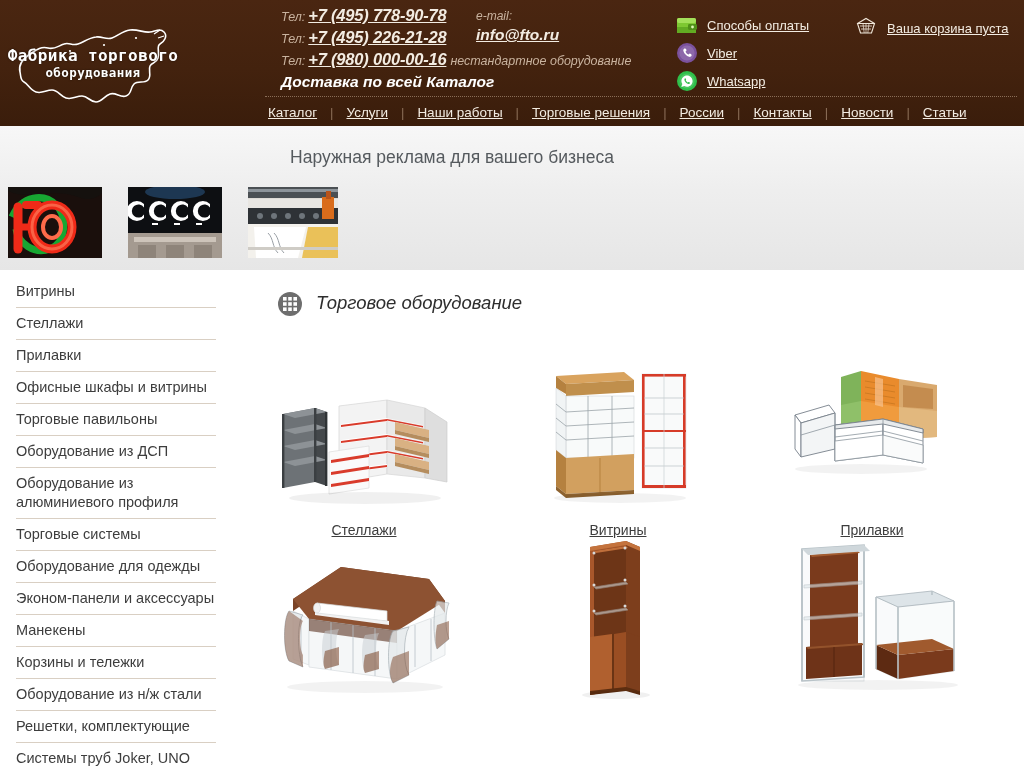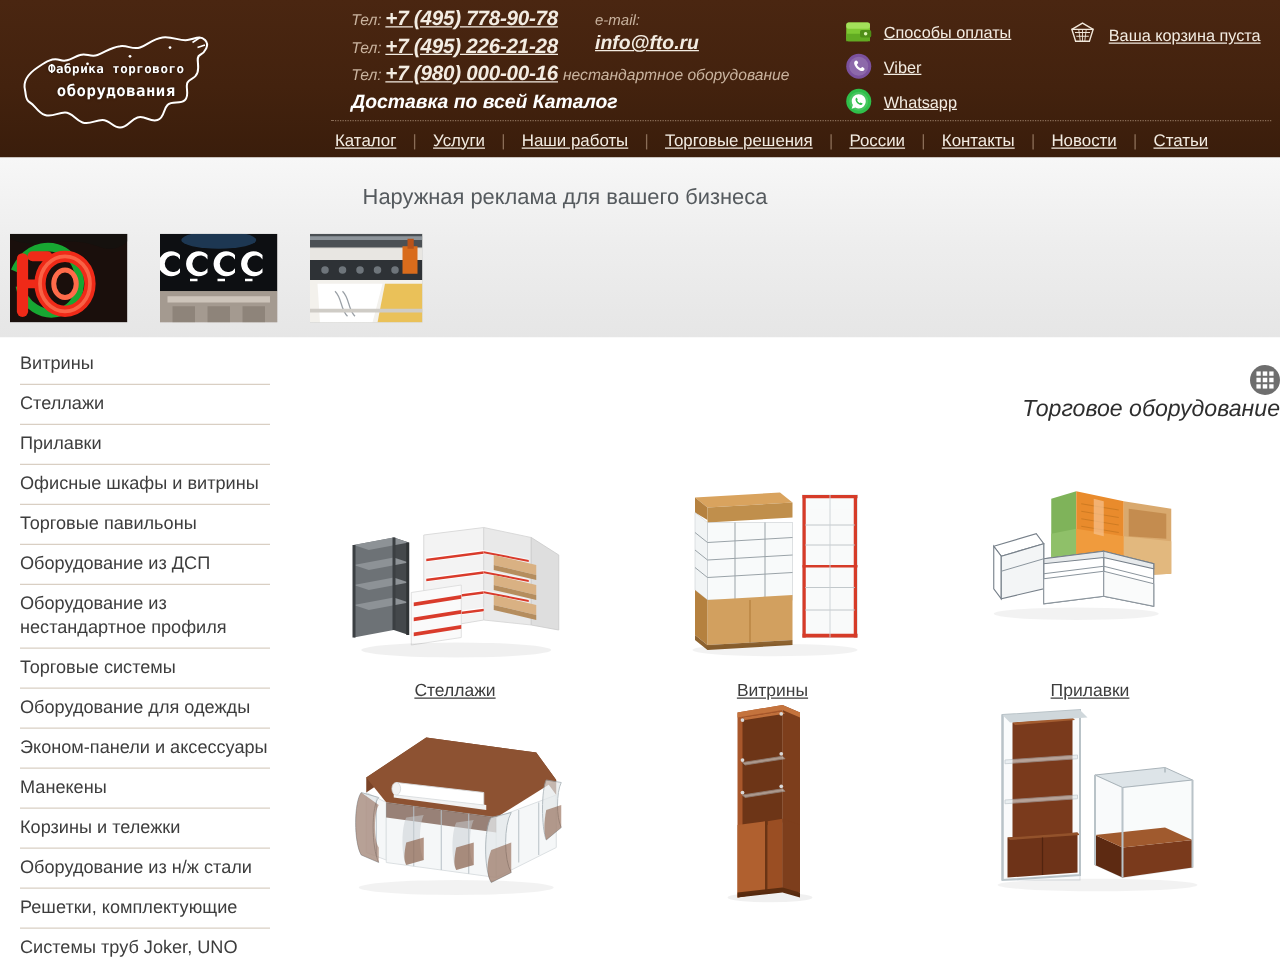--- a/index.html
+++ b/index.html
@@ -29,21 +29,21 @@
   }
   .logo svg { display:block; }
   .logo-text {
     position: absolute; left: 0; top: 0; width: 170px; height: 92px;
     display: flex; flex-direction: column; align-items: center; justify-content: center;
     pointer-events: none;
   }
   .logo-line {
     color: #ffffff;
     font-family: "DejaVu Sans Mono","Liberation Mono", monospace;
-    font-size: 10px; font-weight: 700; letter-spacing: .4px;
+    font-size: 16px; font-weight: 700; letter-spacing: .4px;
     line-height: 17px; white-space: nowrap;
     text-shadow: 0 0 2px rgba(0,0,0,.6);
   }
   .logo-line.l2 { font-size: 12.5px; }
 
   
   .contacts { position: absolute; left: 281px; top: 4px; width: 380px; }
   .crow { height: 22px; line-height: 22px; white-space: nowrap; }
   .clabel {
     color: #c9b39f; font-style: italic; font-size: 12.5px;
@@ -122,21 +122,21 @@
     position: relative; display: block;
     margin: 0 16px 0 16px; padding: 6px 0 6px 0;
     border-bottom: 1px solid #d9cfc3;
     color: #3d3d3d; font-size: 14.5px; line-height: 19px;
     text-decoration: none; font-family: "Liberation Sans", sans-serif;
     max-width: 200px;
   }
 
   
   .main { position: absolute; left: 236px; top: 0; width: 788px; }
-  .section-head { display: flex; align-items: flex-end; margin: 22px 0 0 42px; flex-direction: column; }
+  .section-head { display: flex; align-items: flex-start; margin: 22px 0 0 42px; }
   .sh-icon {
     width: 24px; height: 24px; border-radius: 50%;
     background: #6e6e6e; position: relative; flex: 0 0 24px;
     display:flex; align-items:center; justify-content:center;
   }
   .sh-title {
     margin-left: 14px; color: #2e2e2e; font-size: 18.5px;
     font-style: italic; font-family: "Liberation Sans", sans-serif;
   }
 
@@ -350,21 +350,21 @@
 
   <div class="body-wrap">
 
     <nav class="sidebar">
       <a class="side-item" href="#">Витрины</a>
       <a class="side-item" href="#">Стеллажи</a>
       <a class="side-item" href="#">Прилавки</a>
       <a class="side-item" href="#">Офисные шкафы и витрины</a>
       <a class="side-item" href="#">Торговые павильоны</a>
       <a class="side-item" href="#">Оборудование из ДСП</a>
-      <a class="side-item" href="#">Оборудование из нестандартное профиля</a>
+      <a class="side-item" href="#">Оборудование из алюминиевого профиля</a>
       <a class="side-item" href="#">Торговые системы</a>
       <a class="side-item" href="#">Оборудование для одежды</a>
       <a class="side-item" href="#">Эконом-панели и аксессуары</a>
       <a class="side-item" href="#">Манекены</a>
       <a class="side-item" href="#">Корзины и тележки</a>
       <a class="side-item" href="#">Оборудование из н/ж стали</a>
       <a class="side-item" href="#">Решетки, комплектующие</a>
       <a class="side-item" href="#">Системы труб Joker, UNO</a>
 
     </nav>

